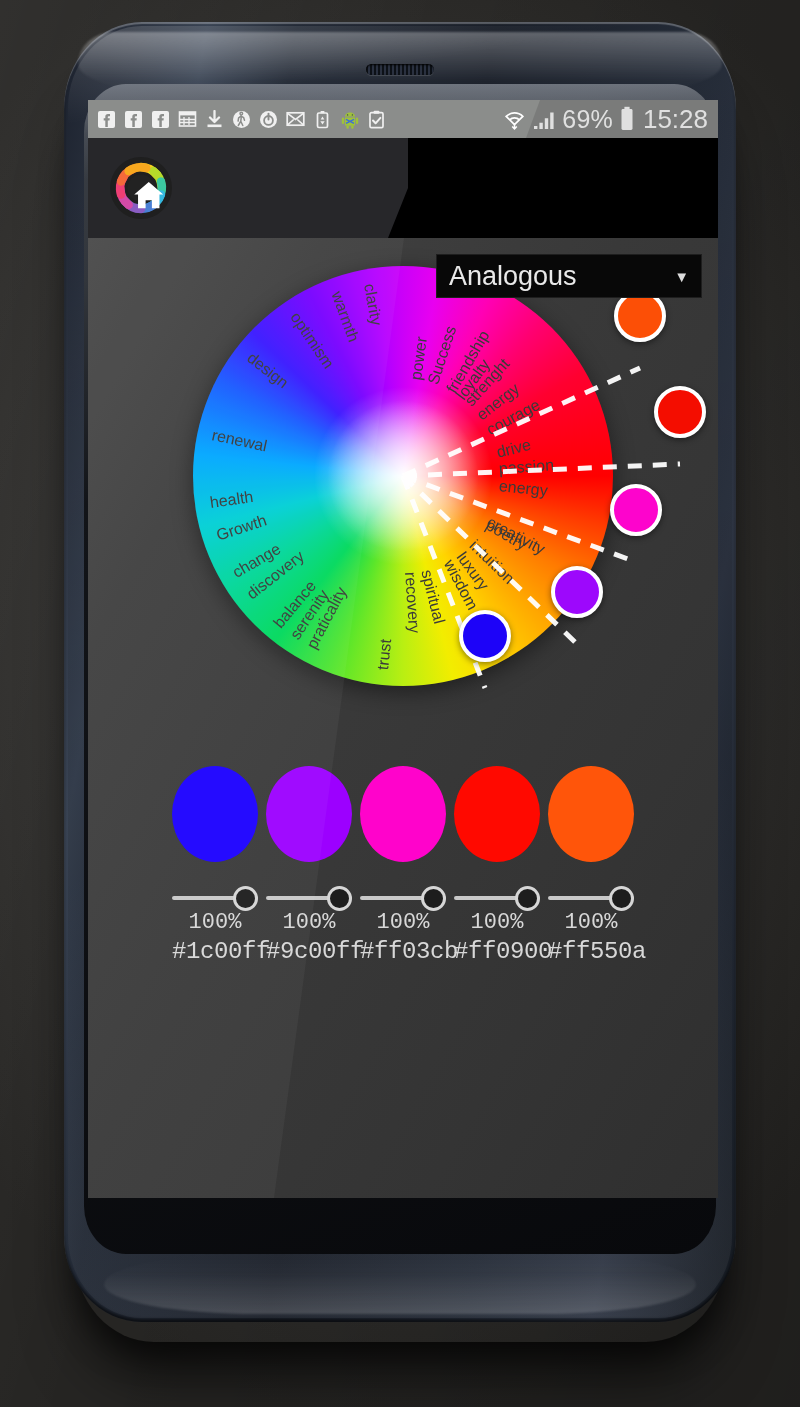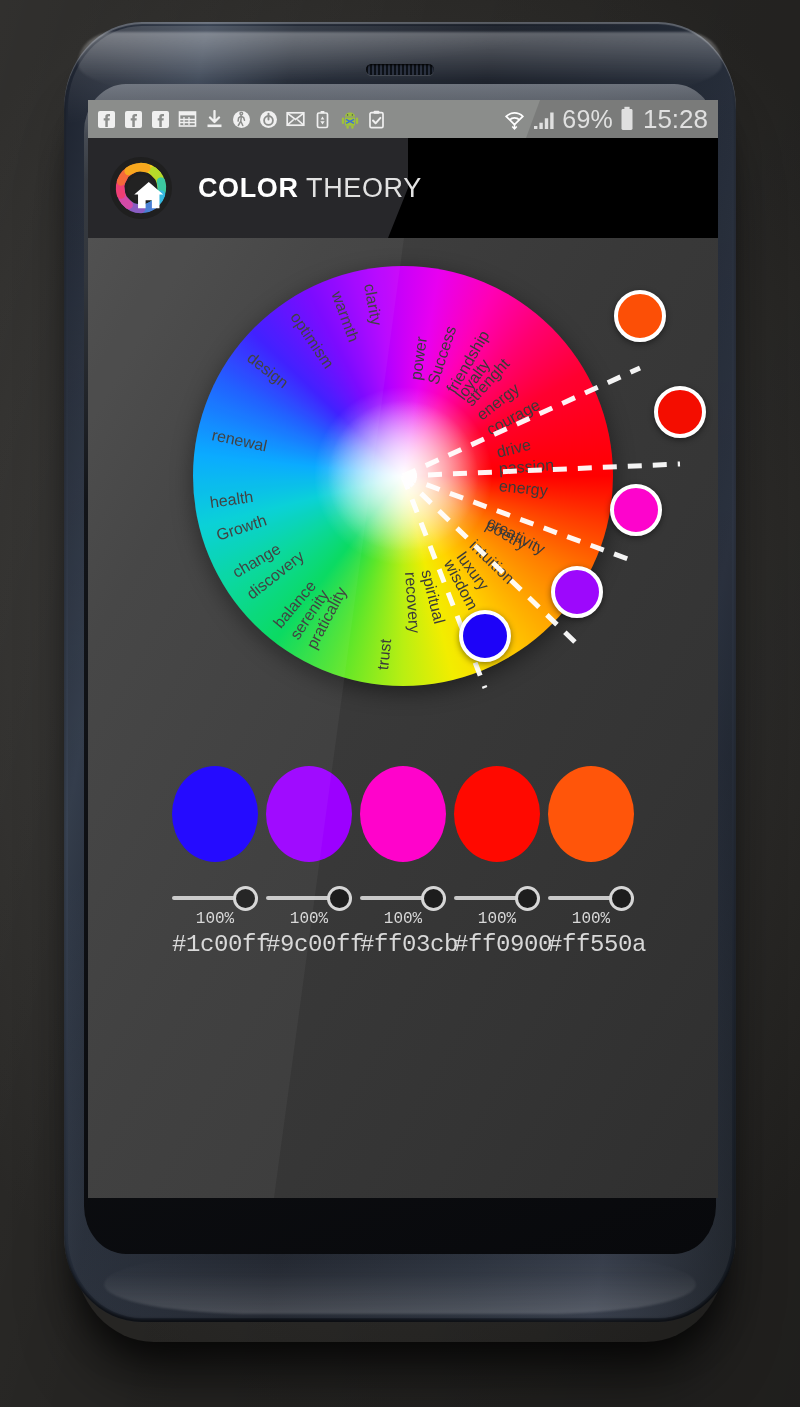--- a/index.html
+++ b/index.html
@@ -135,21 +135,21 @@
   .sliders{position:absolute;left:0;top:640px;width:630px;height:40px;display:flex;
     justify-content:center;gap:8px;}
   .slider{width:86px;height:40px;position:relative;}
   .slider .track{position:absolute;left:0;top:18px;width:86px;height:4px;background:#c9c9c9;border-radius:2px;}
   .slider .thumb{position:absolute;right:0;top:8px;width:25px;height:25px;border-radius:50%;
     background:#1d1d1d;border:3px solid #d6d6d6;box-sizing:border-box;}
 
   .vals{position:absolute;left:0;top:672px;width:630px;display:flex;justify-content:center;gap:8px;}
   .valcol{width:86px;text-align:center;color:#d8d8d8;
     font-family:"Liberation Mono",monospace;}
-  .valcol .pct{font-size:16px;display:block;margin-bottom:3px;}
+  .valcol .pct{font-size:22px;display:block;margin-bottom:3px;}
   .valcol .hex{font-size:24px;display:block;letter-spacing:-.4px;}
 </style>
 </head>
 <body>
 
 <div id="backdrop"></div>
 
 <div id="phone">
   <div class="phone-shadow"></div>
   <div class="phone-body"></div>
@@ -287,28 +287,29 @@
               <path d="M0 -21 A21 21 0 0 1 16 -13" stroke="#f4693a" transform="rotate(288)"></path>
               <path d="M0 -21 A21 21 0 0 1 16 -13" stroke="#f7a71e" transform="rotate(324)"></path>
             </g>
             <circle r="13.5" fill="#222"></circle>
             <g fill="#fff" transform="translate(-8,-8) scale(0.63)">
               <path d="M25 3 L48 23 L42 23 L42 45 L30 45 L30 32 L20 32 L20 45 L8 45 L8 23 L2 23 Z"></path>
             </g>
           </g>
         </svg>
       </div>
-      <div class="brand">
-        <b>COLOR</b><span> THEORY</span>
-      </div>
     </div>
 
     <div class="content">
       <div class="glare2"></div>
 
+      <div class="dd">
+        <span class="val">Analogous</span>
+        <span class="caret">▼</span>
+      </div>
 
       <div class="wheelwrap">
         <div class="wheel"></div>
         <div class="wheel-sheen"></div>
         <div id="wheel-labels">
             <div class="wlabel" style="left: 328.444px; top: 142.34px; transform: translate(0px, -50%) rotate(-82deg);">power</div>
             <div class="wlabel" style="left: 344.851px; top: 146.128px; transform: translate(0px, -50%) rotate(-72deg);">Success</div>
             <div class="wlabel" style="left: 363.3px; top: 154.342px; transform: translate(0px, -50%) rotate(-60deg);">friendship</div>
             <div class="wlabel" style="left: 379.638px; top: 166.212px; transform: translate(0px, -50%) rotate(-48deg);">strenght</div>
             <div class="wlabel" style="left: 391.122px; top: 178.527px; transform: translate(0px, -50%) rotate(-38deg);">energy</div>

